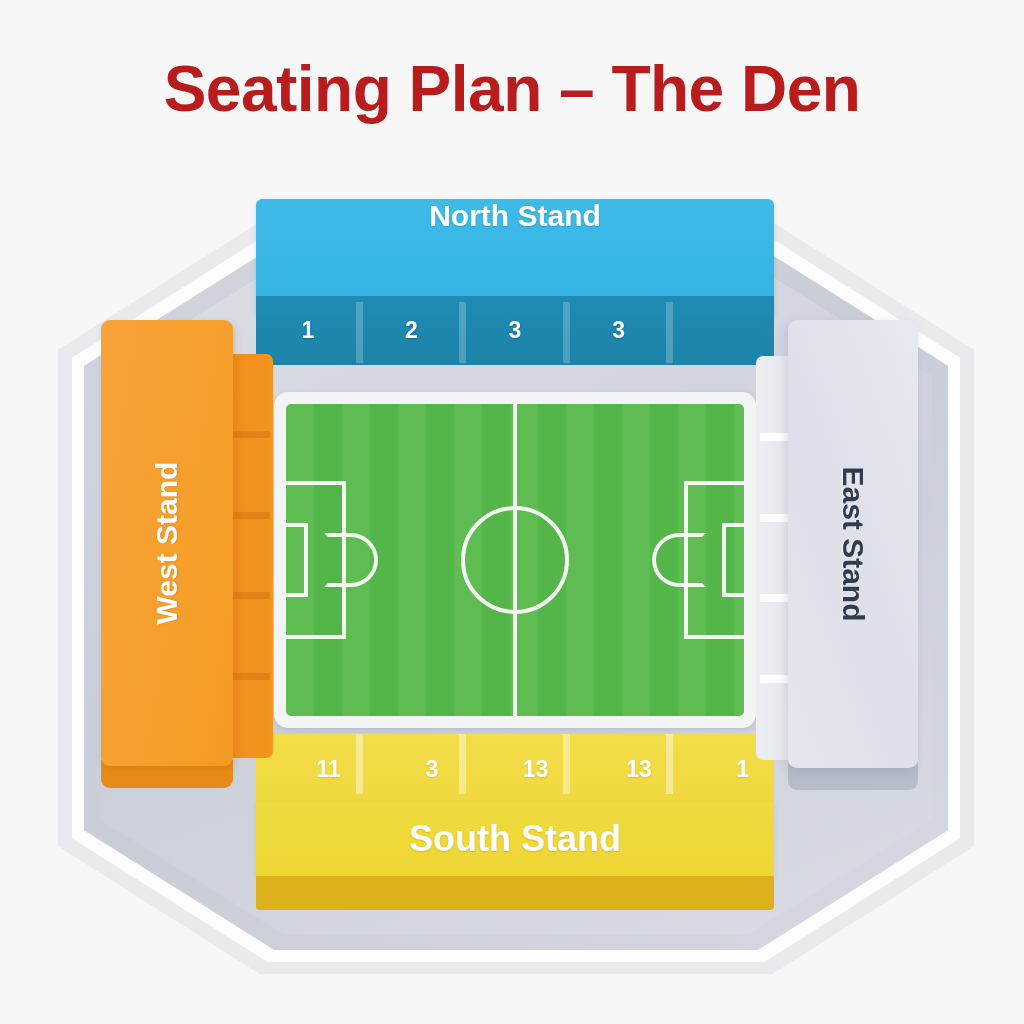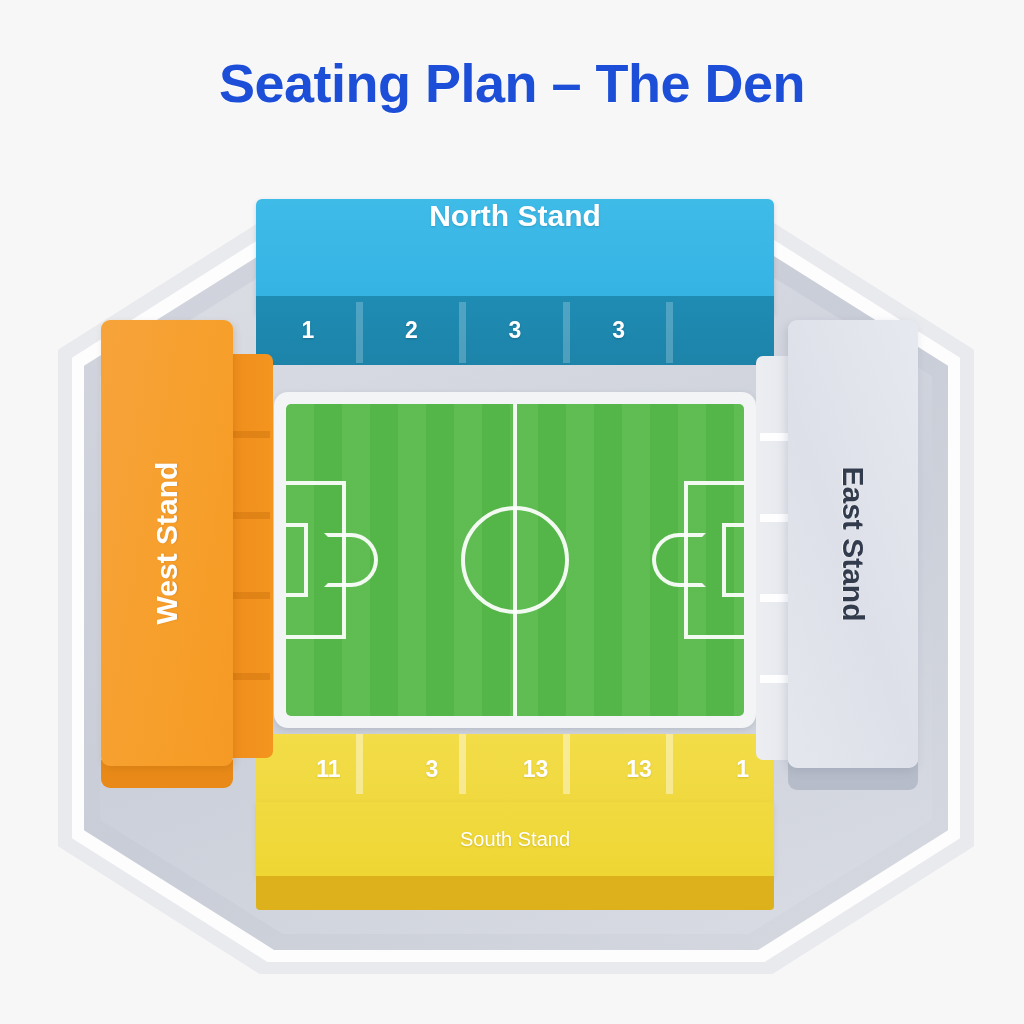--- a/index.html
+++ b/index.html
@@ -15,23 +15,23 @@
     position: relative;
   }
 
   
   #page-title {
     position: absolute;
     top: 52px;
     left: 0;
     width: 1024px;
     text-align: center;
-    font-size: 54px;
+    font-size: 64px;
     font-weight: bold;
-    color: #1d4ed8;
+    color: #b91c1c;
     letter-spacing: -0.5px;
     text-shadow: 0 1px 0 rgba(255,255,255,0.9);
   }
 
   
   .shell {
     position: absolute;
     clip-path: polygon(
       22% 0%, 78% 0%, 100% 17%, 100% 83%,
       78% 100%, 22% 100%, 0% 83%, 0% 17%
@@ -177,21 +177,21 @@
     width: 7px; height: calc(100% - 10px);
     background: rgba(255,255,255,0.42);
   }
   #south-head {
     position: absolute; left: 0; top: 68px; width: 100%; height: 74px;
     background: linear-gradient(180deg, #f1da40 0%, #eed733 100%);
     display: flex; align-items: center; justify-content: center;
     box-shadow: 0 2px 5px rgba(150,120,20,0.15);
   }
   #south-head-label {
-    color: #ffffff; font-size: 20px; font-weight: normal;
+    color: #ffffff; font-size: 36px; font-weight: bold;
     text-shadow: 0 1px 2px rgba(150,115,10,0.3);
   }
   #south-foot {
     position: absolute; left: 0; top: 142px; width: 100%; height: 34px;
     background: #ddb11b; border-radius: 0 0 4px 4px;
   }
 
   
   #west-stand { position: absolute; left: 101px; top: 320px; width: 172px; height: 472px; }
   #west-blocks {

